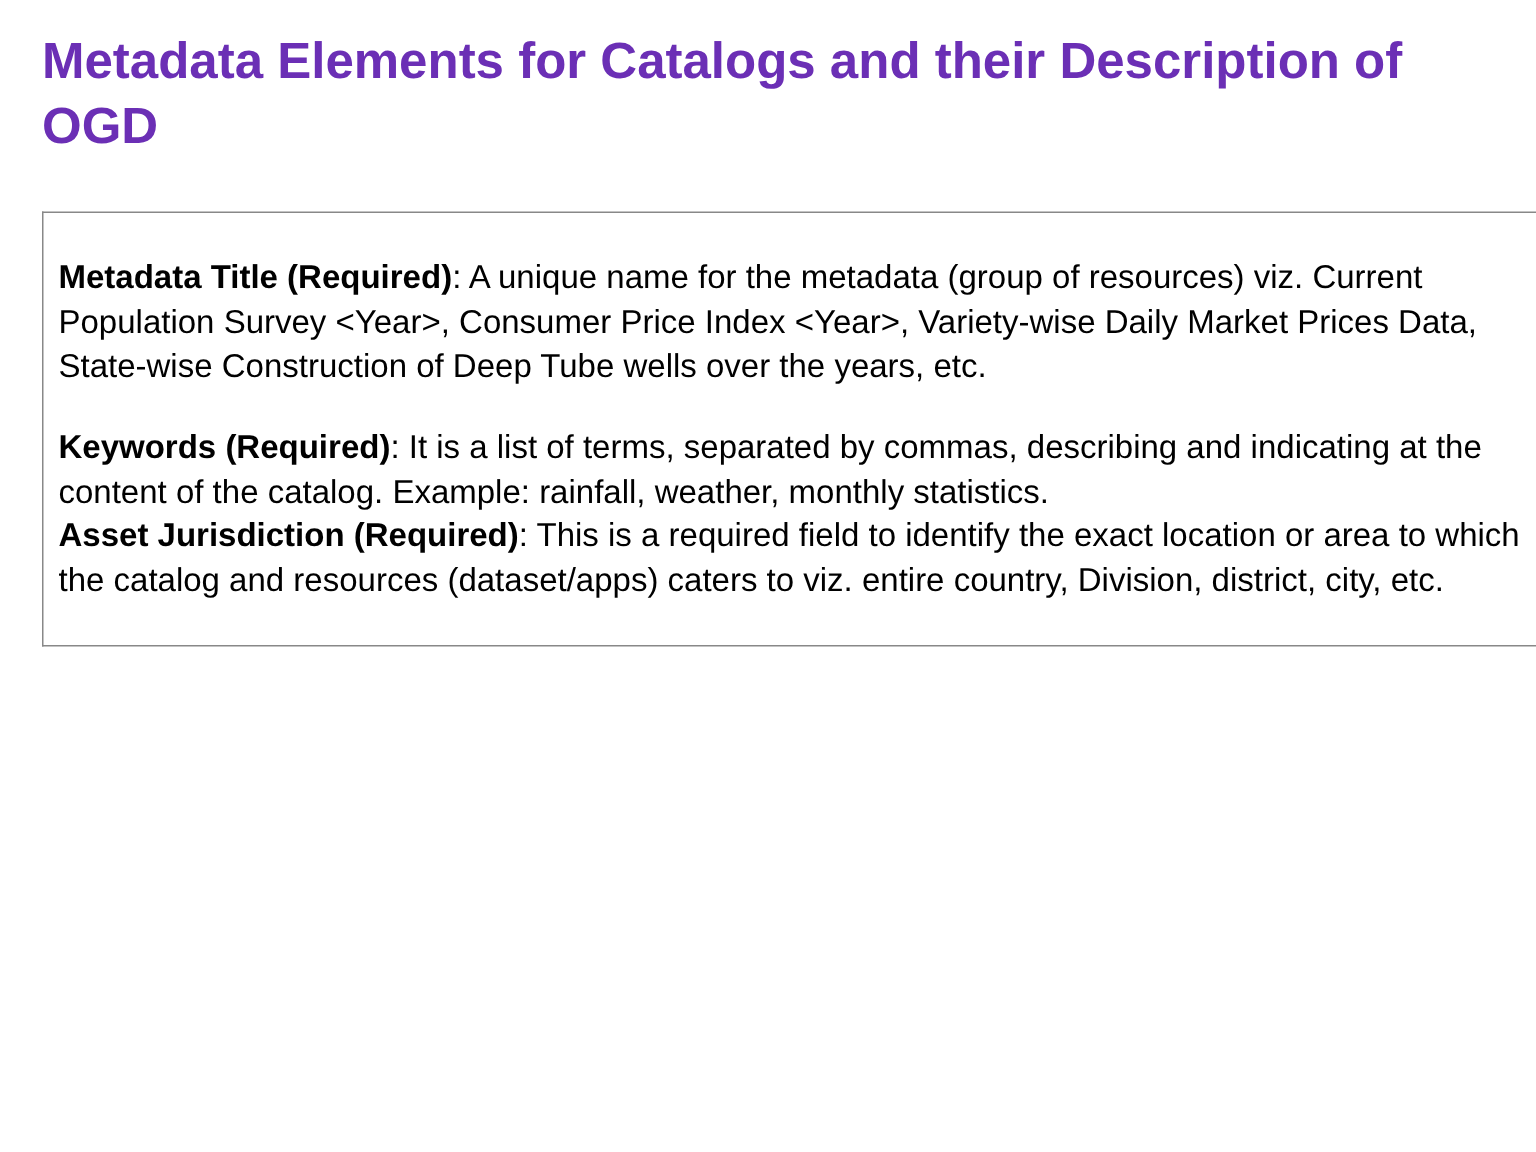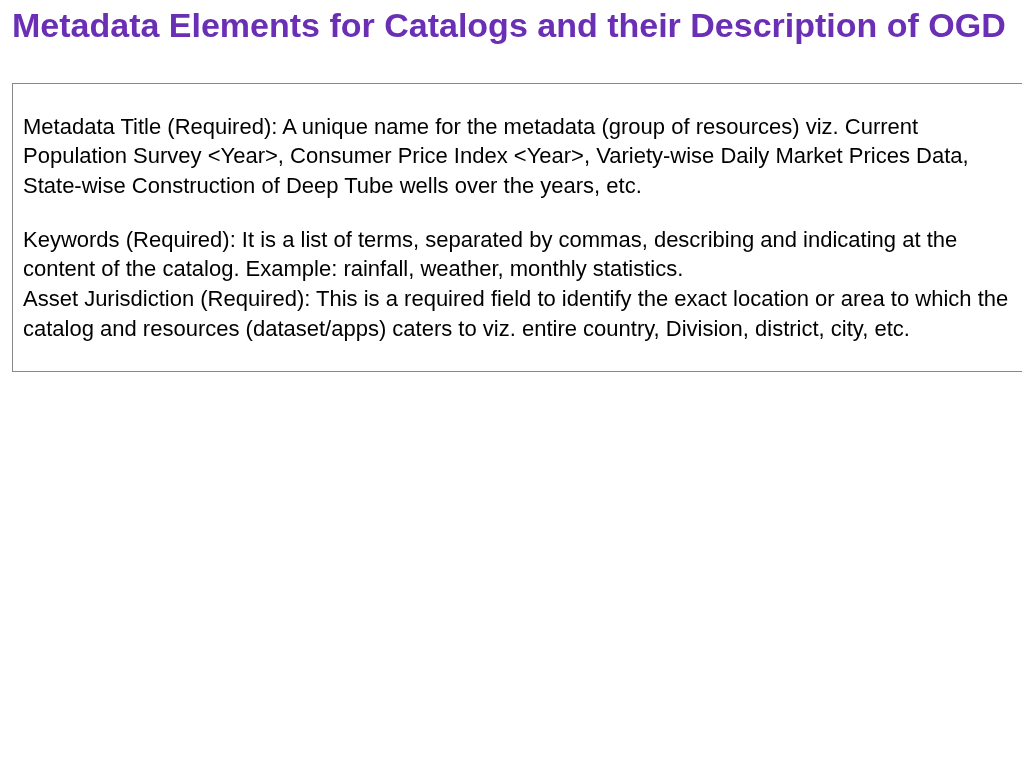--- a/index.html
+++ b/index.html
@@ -1,17 +1,17 @@
 <!DOCTYPE html>
 <html><head>
 <meta charset="utf-8">
 <style>
   * { box-sizing: border-box; margin: 0; padding: 0; }
   html, body { width: 1024px; height: 768px; background: #fff; font-family: "Trebuchet MS", "Segoe UI", Verdana, sans-serif; }
-  .page { width: 1024px; height: 768px; padding: 0; background: #fff; }
+  .page { width: 1024px; height: 768px; padding: 16px; background: #fff; }
   .title {
     color: #6b2fb5;
     font-size: 34px;
     font-weight: bold;
     line-height: 1.25;
     padding: 4px 12px 18px 12px;
   }
   .box {
     margin: 18px 0 0 12px;
     width: 1010px;
@@ -19,21 +19,21 @@
     border-right: none;
     padding: 28px 10px 28px 10px;
   }
   .entry {
     font-size: 22px;
     line-height: 1.35;
     color: #000;
     margin-bottom: 24px;
   }
   .entry:last-child { margin-bottom: 0; }
-  .entry .label { font-weight: normal; }
+  .entry .label { font-weight: bold; }
   .entry.nogap { margin-bottom: 0; }
 </style>
 </head>
 <body>
 
 <div class="page">
   <h1 class="title">Metadata Elements for Catalogs and their Description of OGD</h1>
 
   <div class="box">
 

